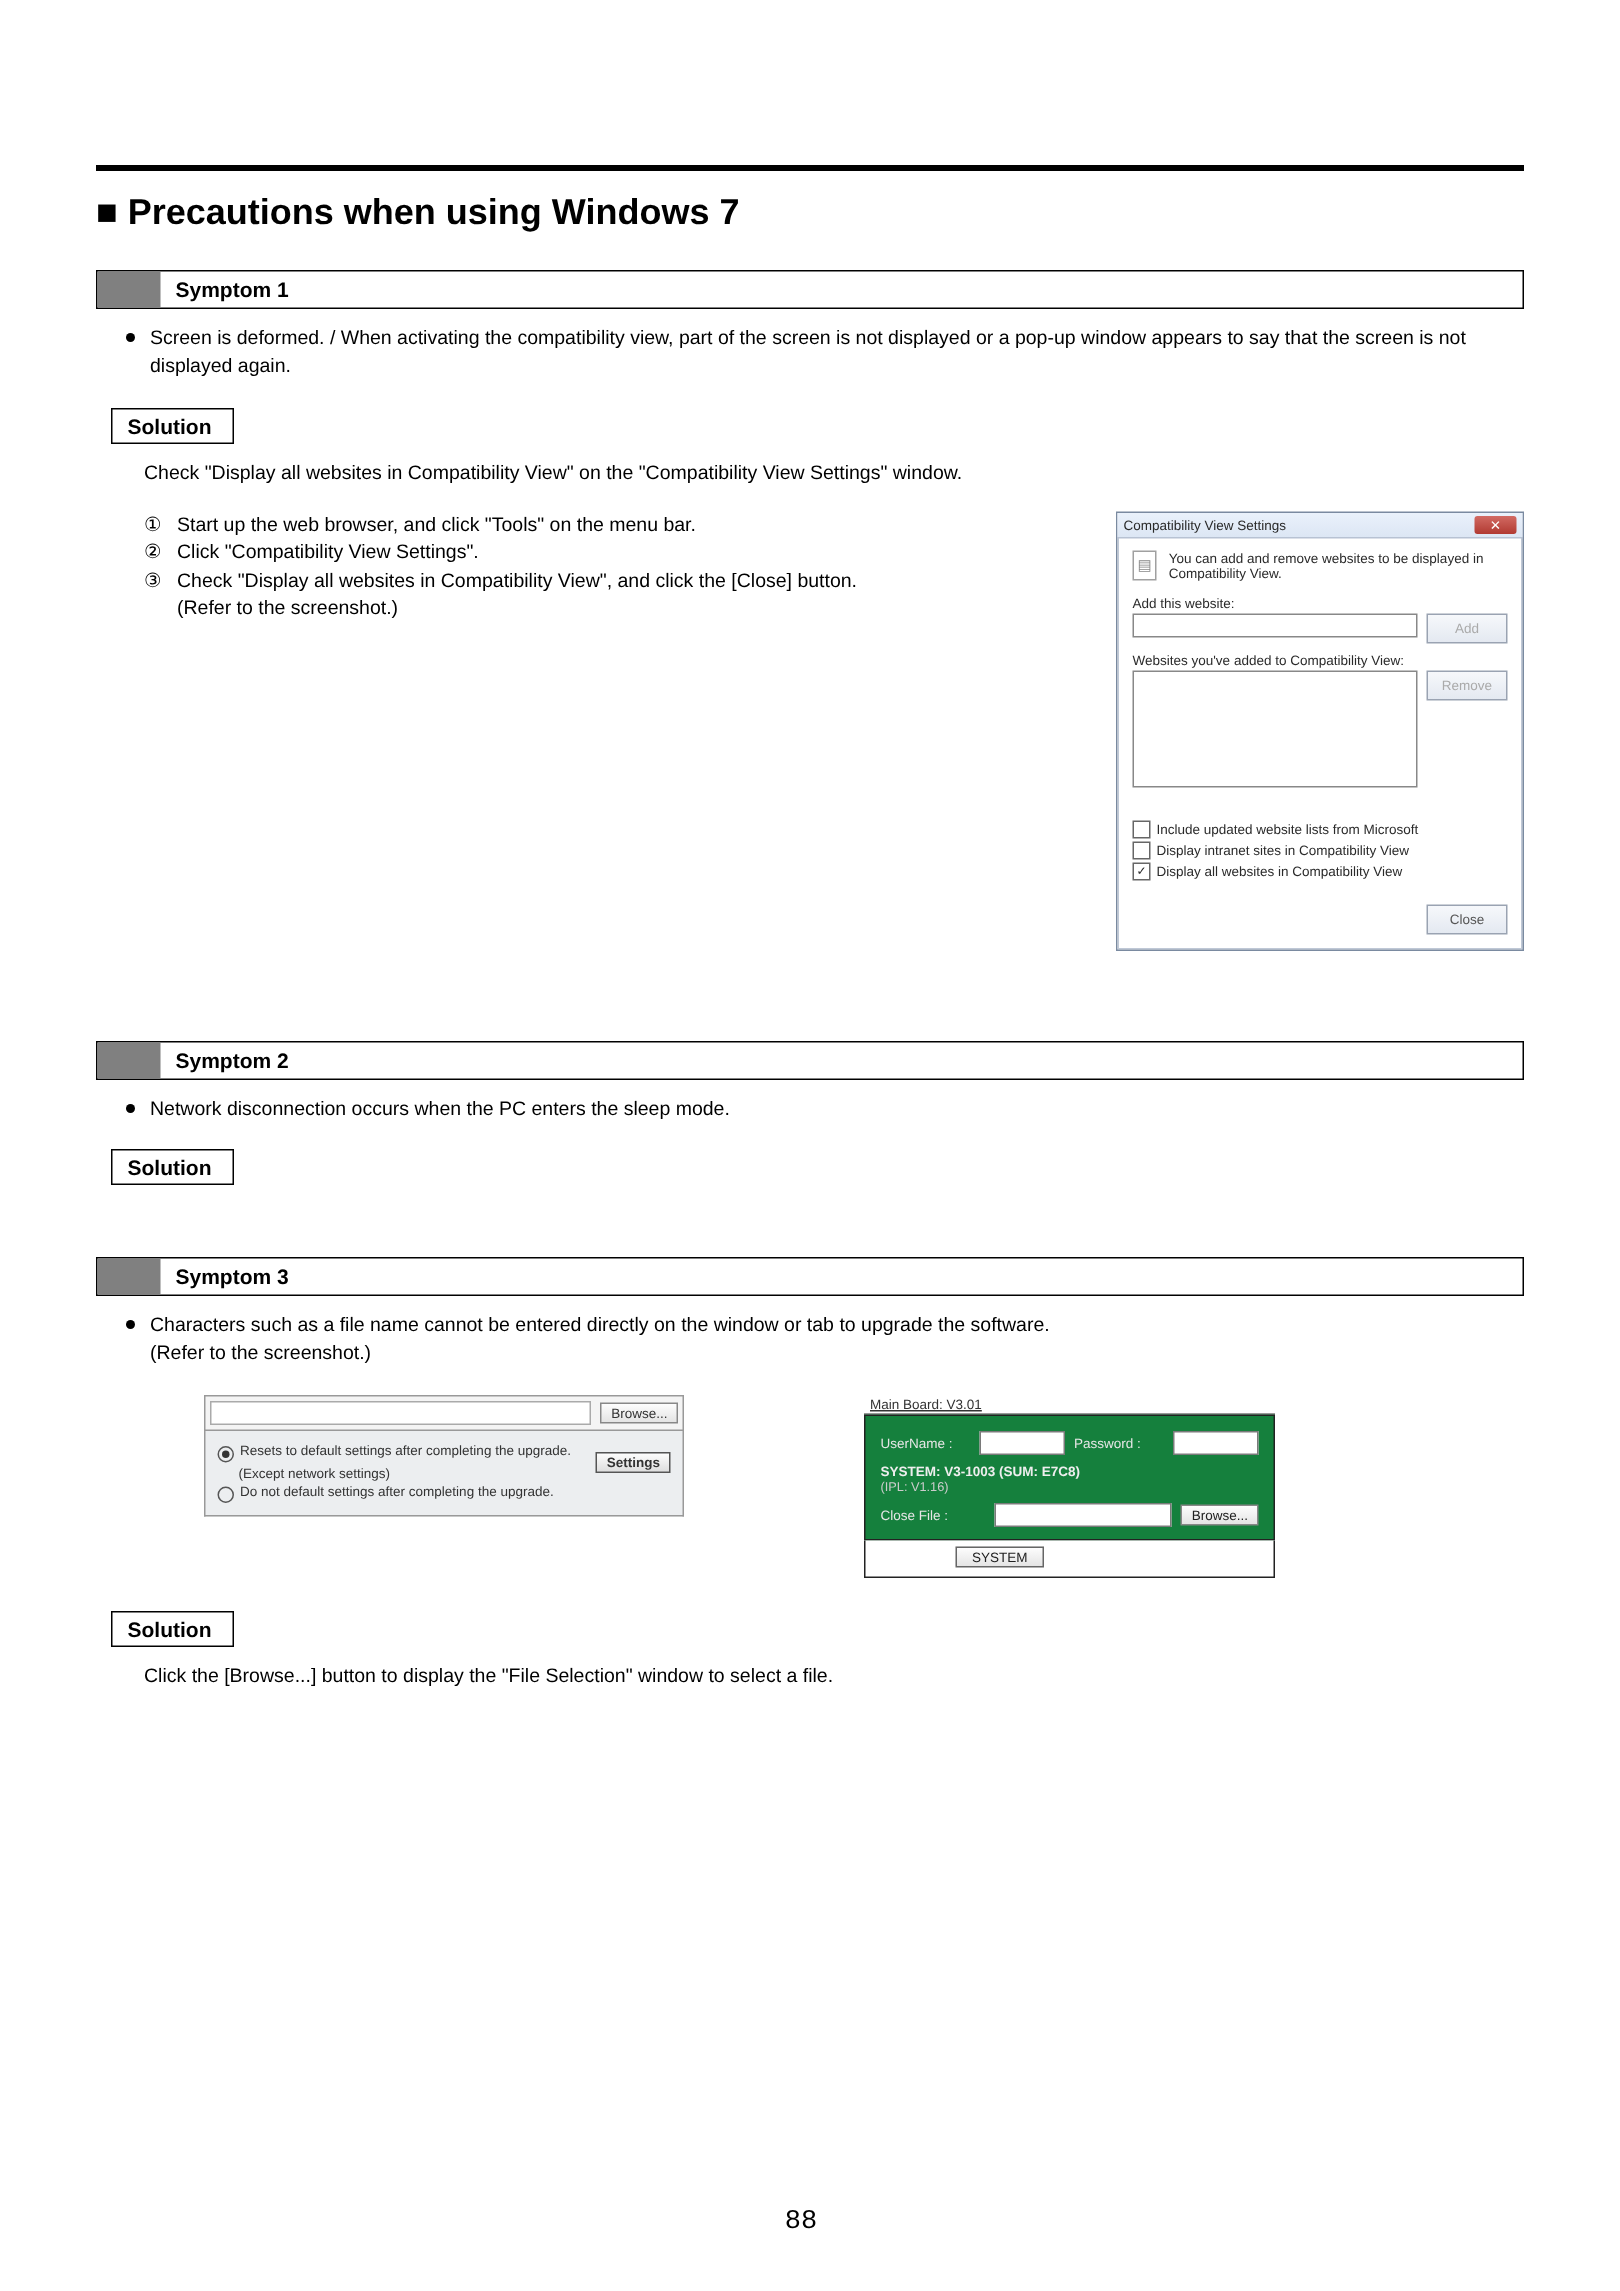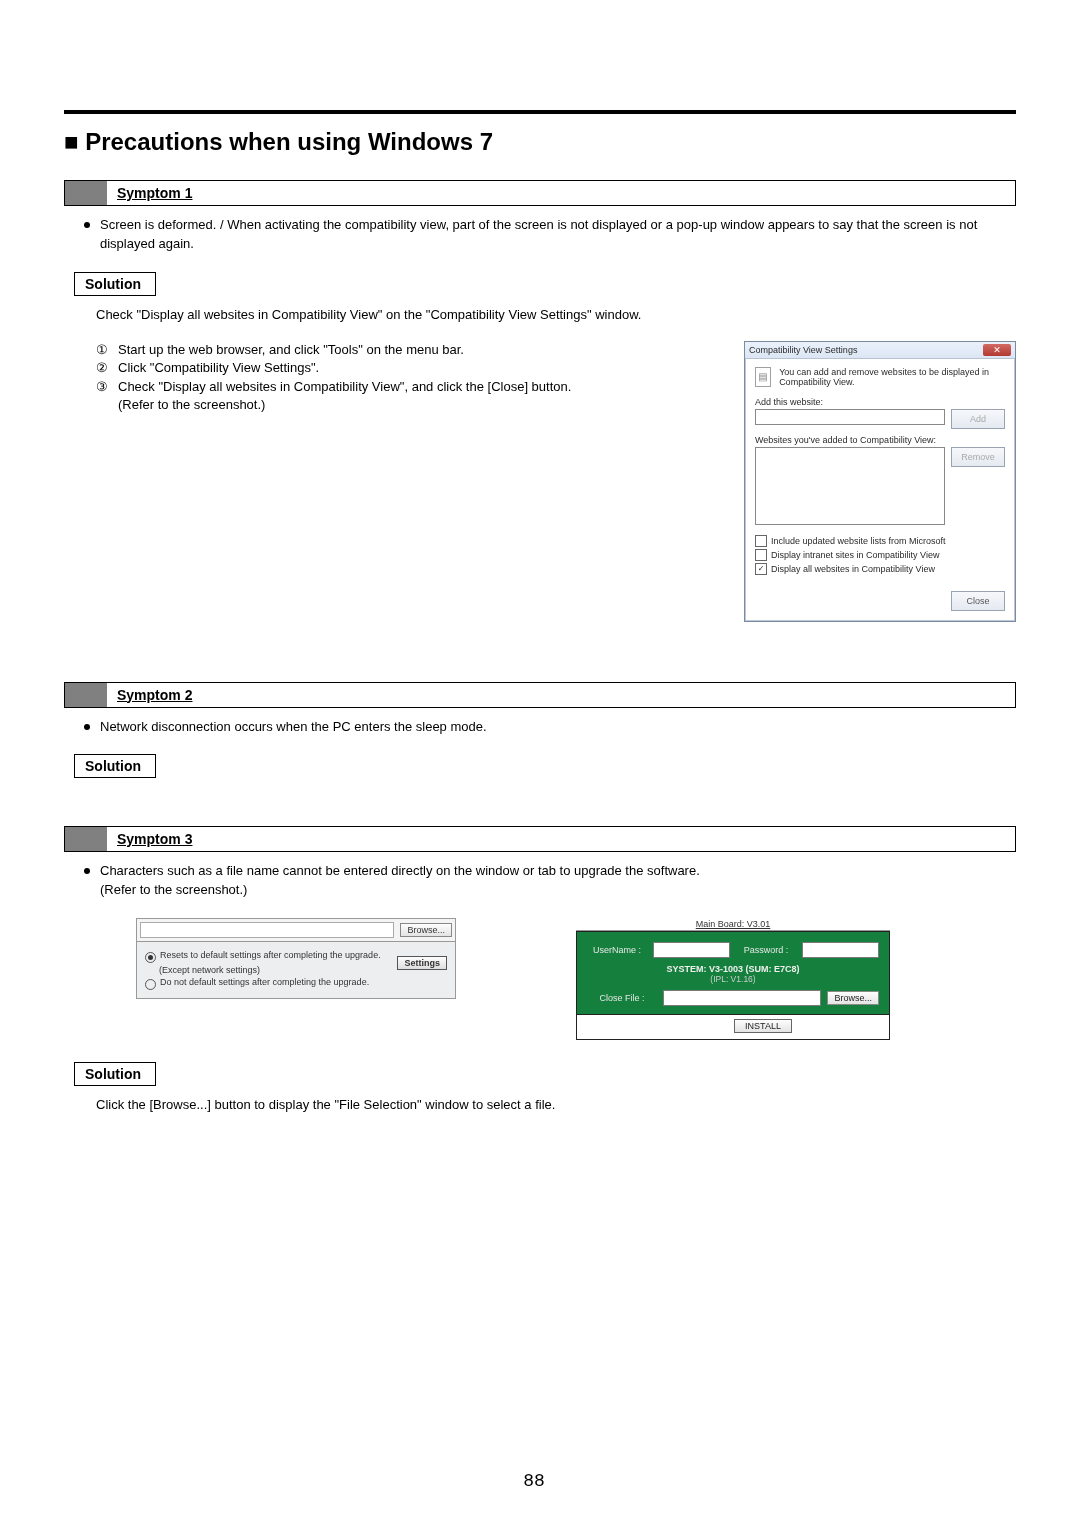--- a/index.html
+++ b/index.html
@@ -41,21 +41,20 @@
     background: #808080;
     flex-shrink: 0;
   }
   .sym-label {
     flex: 1;
     display: flex;
     align-items: center;
     padding-left: 10px;
     font-weight: bold;
     font-size: 14px;
-    text-decoration: underline;
   }
 
   
   ul.bullet {
     list-style: none;
     margin: 10px 0 18px 20px;
     padding: 0;
   }
   ul.bullet > li {
     position: relative;
@@ -149,21 +148,21 @@
   .cv-list {
     flex:1; height:78px; border:1px solid #888; box-sizing:border-box;
   }
   .cv-btn {
     width:52px; height:18px; border:1px solid #9aa3b2;
     background: linear-gradient(#f6f8fb,#e4e9f1);
     font-size:9px; display:flex;align-items:center;justify-content:center;
     color:#555;
   }
   .cv-btn.disabled { color:#aaa; }
-  .cv-checks { margin-top: 10px; }
+  .cv-checks { margin-top: 22px; }
   .cv-check { display:flex; align-items:center; gap:4px; margin:2px 0; }
   .cv-cb {
     width:10px;height:10px;border:1px solid #666;display:inline-flex;
     align-items:center;justify-content:center;font-size:8px;line-height:1;
   }
   .cv-foot { display:flex; justify-content:flex-end; padding:6px 10px 10px; }
 
   
   .shots {
     display:flex;
@@ -202,21 +201,21 @@
     position:absolute; right:8px; top:14px;
     border:1px solid #555; padding:1px 6px;
     background:linear-gradient(#fdfdfd,#dedede); font-weight:bold; font-size:9px;
   }
   .upg-note{
     border:1px solid #999; border-top:none; padding:5px 8px; background:#f9f9f9;
     font-size:8.5px; line-height:1.3;
   }
 
   
-  .inst-panel { width: 314px; font-size:9px; color:#ddd;text-align:center; }
+  .inst-panel { width: 274px; font-size:9px; color:#ddd; }
   .inst-head { color:#333; padding:1px 4px; border-bottom:1px solid #999;}
   .inst-head u{ text-decoration: underline;}
   .inst-dark {
     background:#15803d; border:1px solid #222; padding:10px 10px 8px 10px;
     display:flex; flex-direction:column; gap:6px;
   }
   .inst-row{ display:flex; align-items:center; gap:6px; }
   .inst-row label{ width:60px; color:#e6e6e6; }
   .inst-input{
     flex:1; height:14px; border:1px solid #7a7a7a; background:#fff;
@@ -392,21 +391,21 @@
           <div class="inst-sysline">SYSTEM: V3-1003 (SUM: E7C8)</div>
           <div class="inst-ipl">(IPL: V1.16)</div>
         </div>
         <div class="inst-file-row">
           <label>Close File :</label>
           <div class="inst-file-input"></div>
           <div class="inst-browse">Browse...</div>
         </div>
       </div>
       <div class="inst-foot">
-        <span class="inst-install">INSTALL</span>
+        <span class="inst-install">SYSTEM</span>
       </div>
     </div>
   </div>
 
   <div class="sol-box">Solution</div>
   <div class="sol-text">Click the [Browse...] button to display the "File Selection" window to select a file.</div>
 
   <div class="page-num">88</div>
 </div>
 

